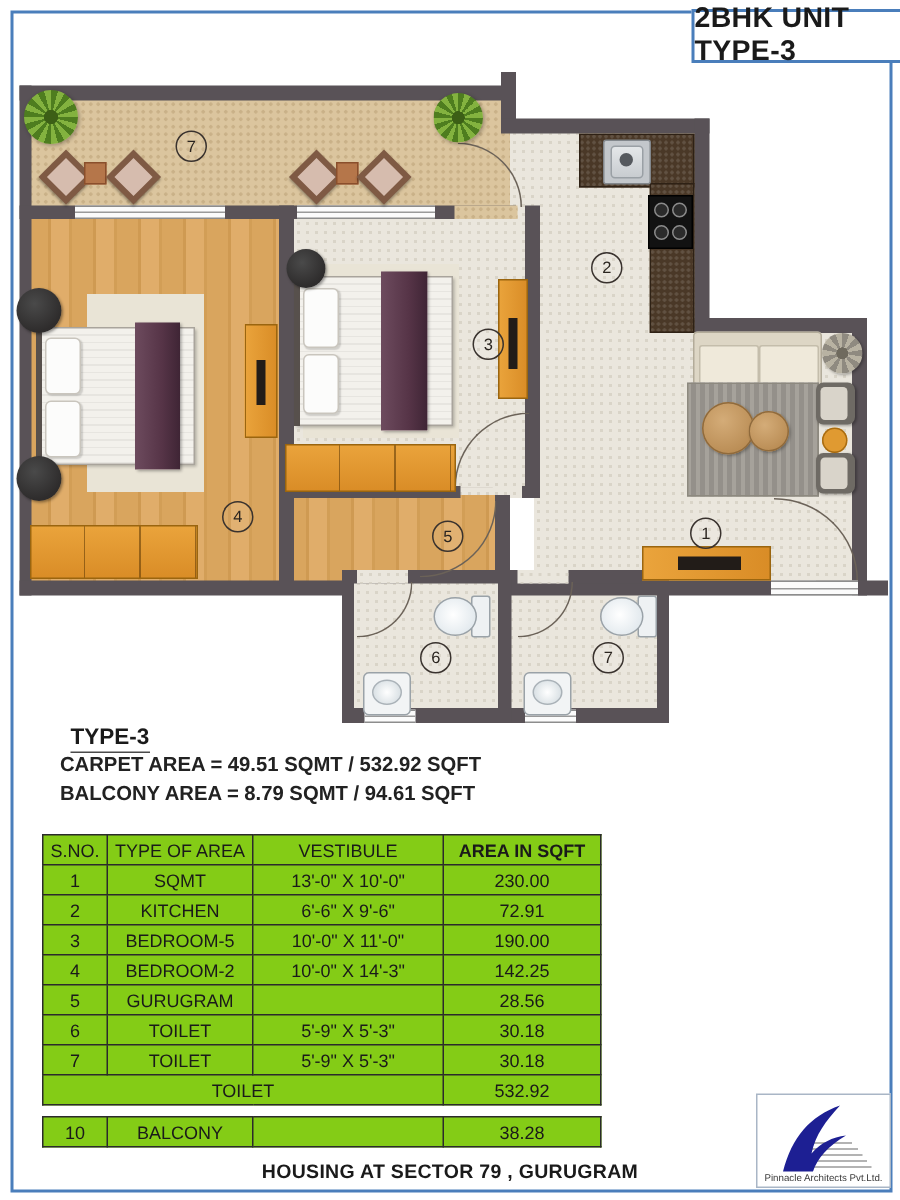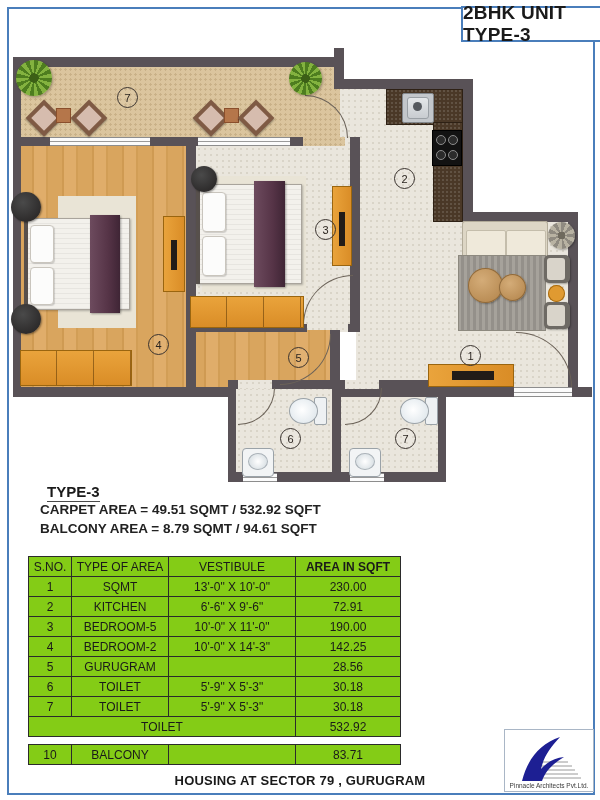--- a/index.html
+++ b/index.html
@@ -284,21 +284,21 @@
   </tr>
 </tbody>
   </table>
 
 <table class="areas" style="top:744px;">
   <tbody>
       <tr>
     <td style="width:38px;">10</td>
     <td style="width:92px;">BALCONY</td>
     <td style="width:122px;"></td>
-    <td style="width:100px;">83.71</td>
+    <td style="width:100px;">38.28</td>
   </tr>
 </tbody>
   </table>
 
 <div class="footer-text">HOUSING AT SECTOR 79 , GURUGRAM</div>
 
 <div class="logo-box">
   <svg width="70" height="46" viewBox="0 0 70 46" style="display:block;">
     <g stroke="#9a9a9a" stroke-width="1">
       <line x1="26" y1="26" x2="54" y2="26"></line>

